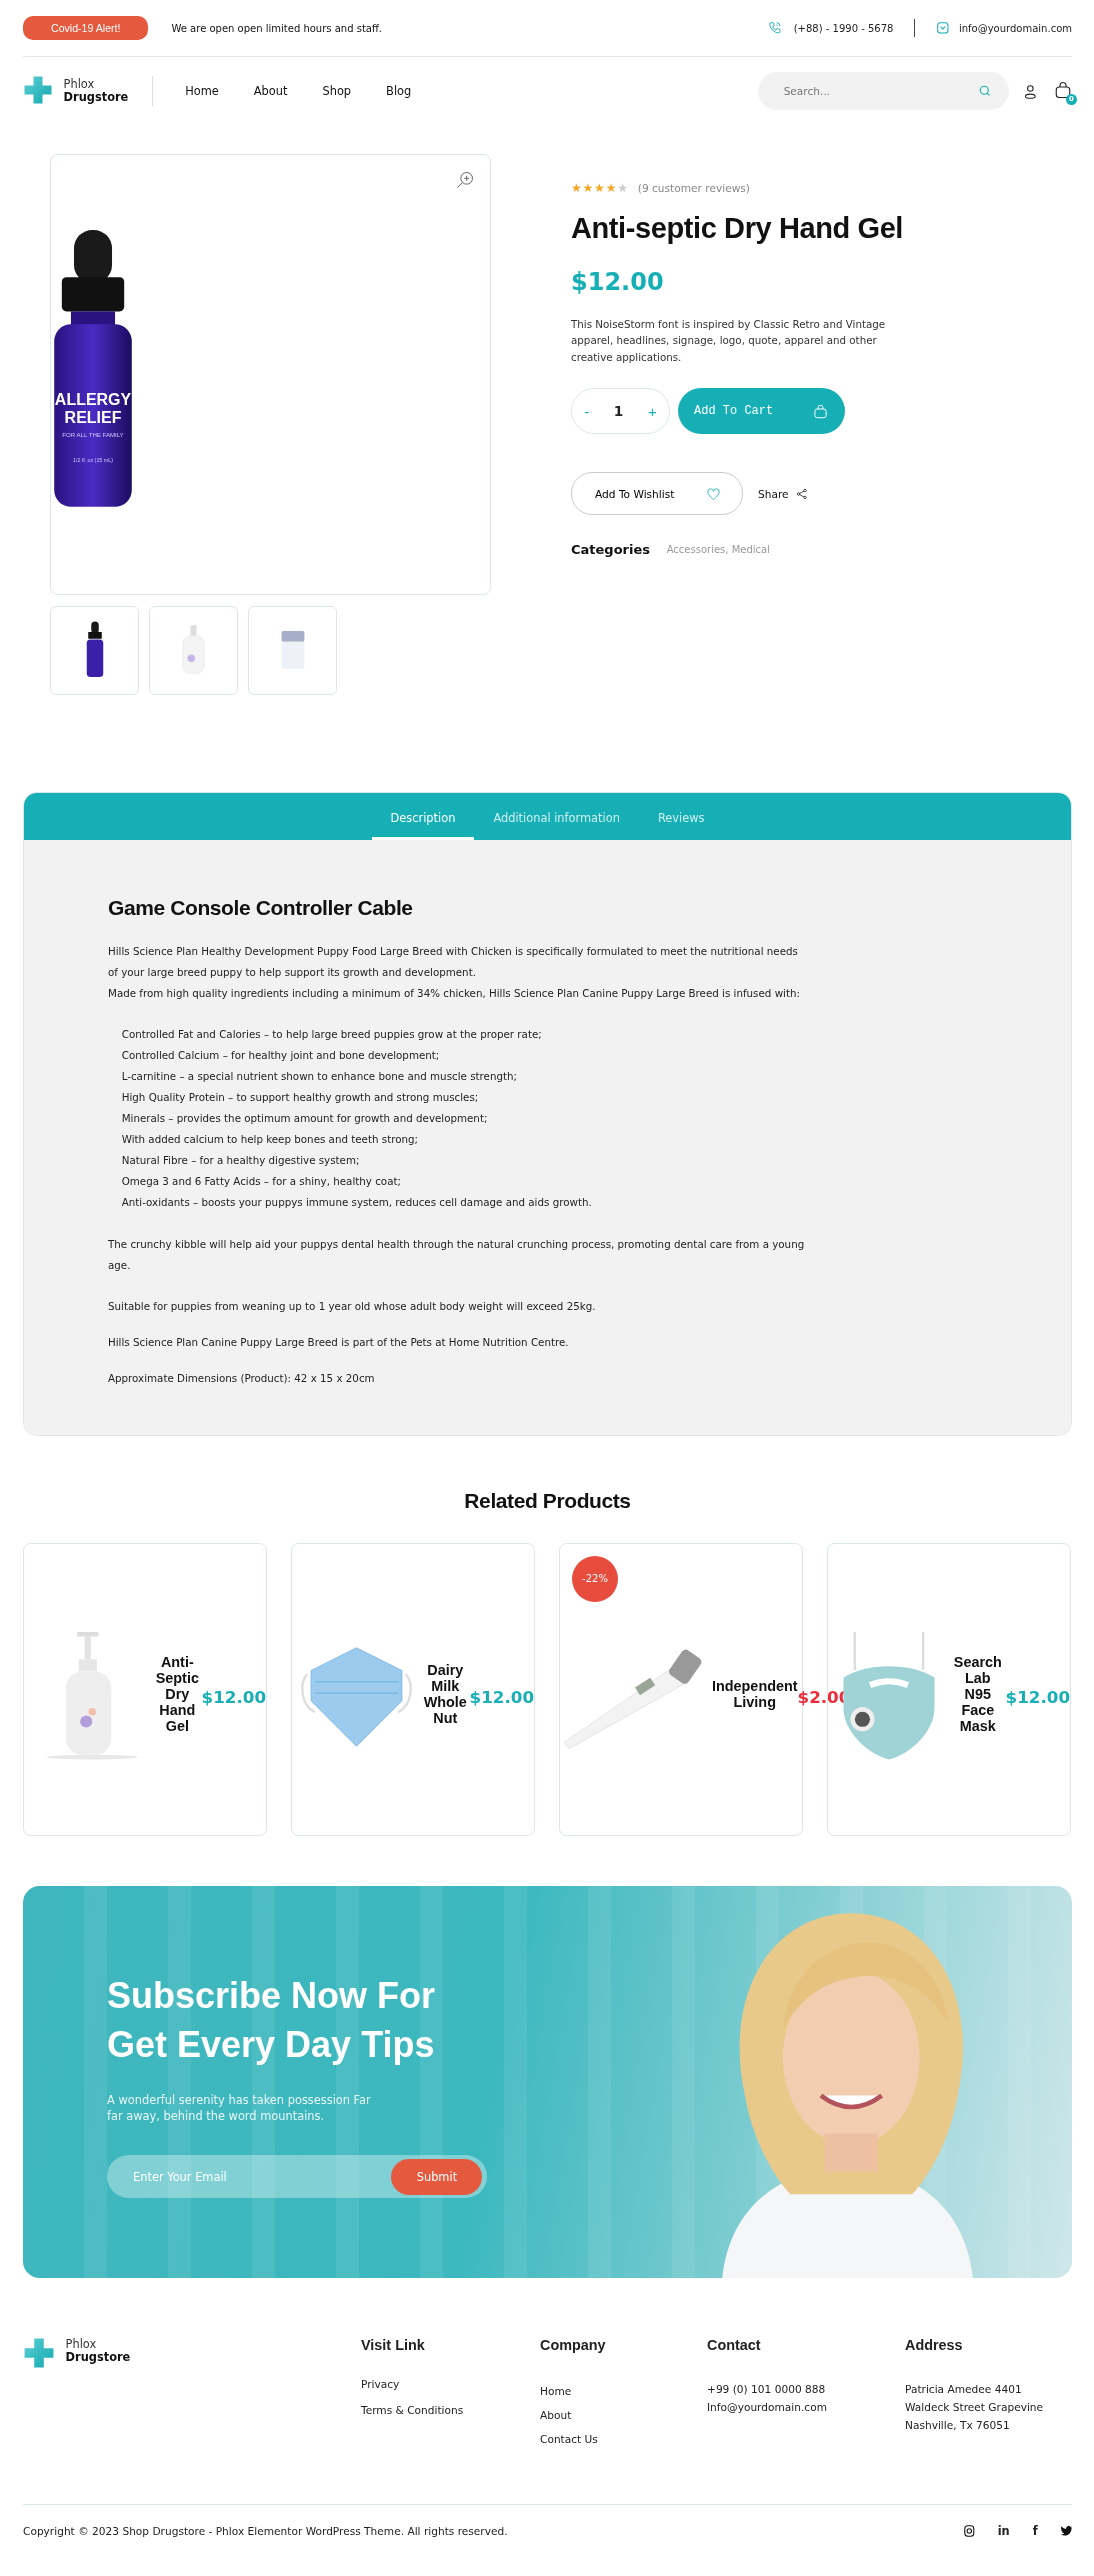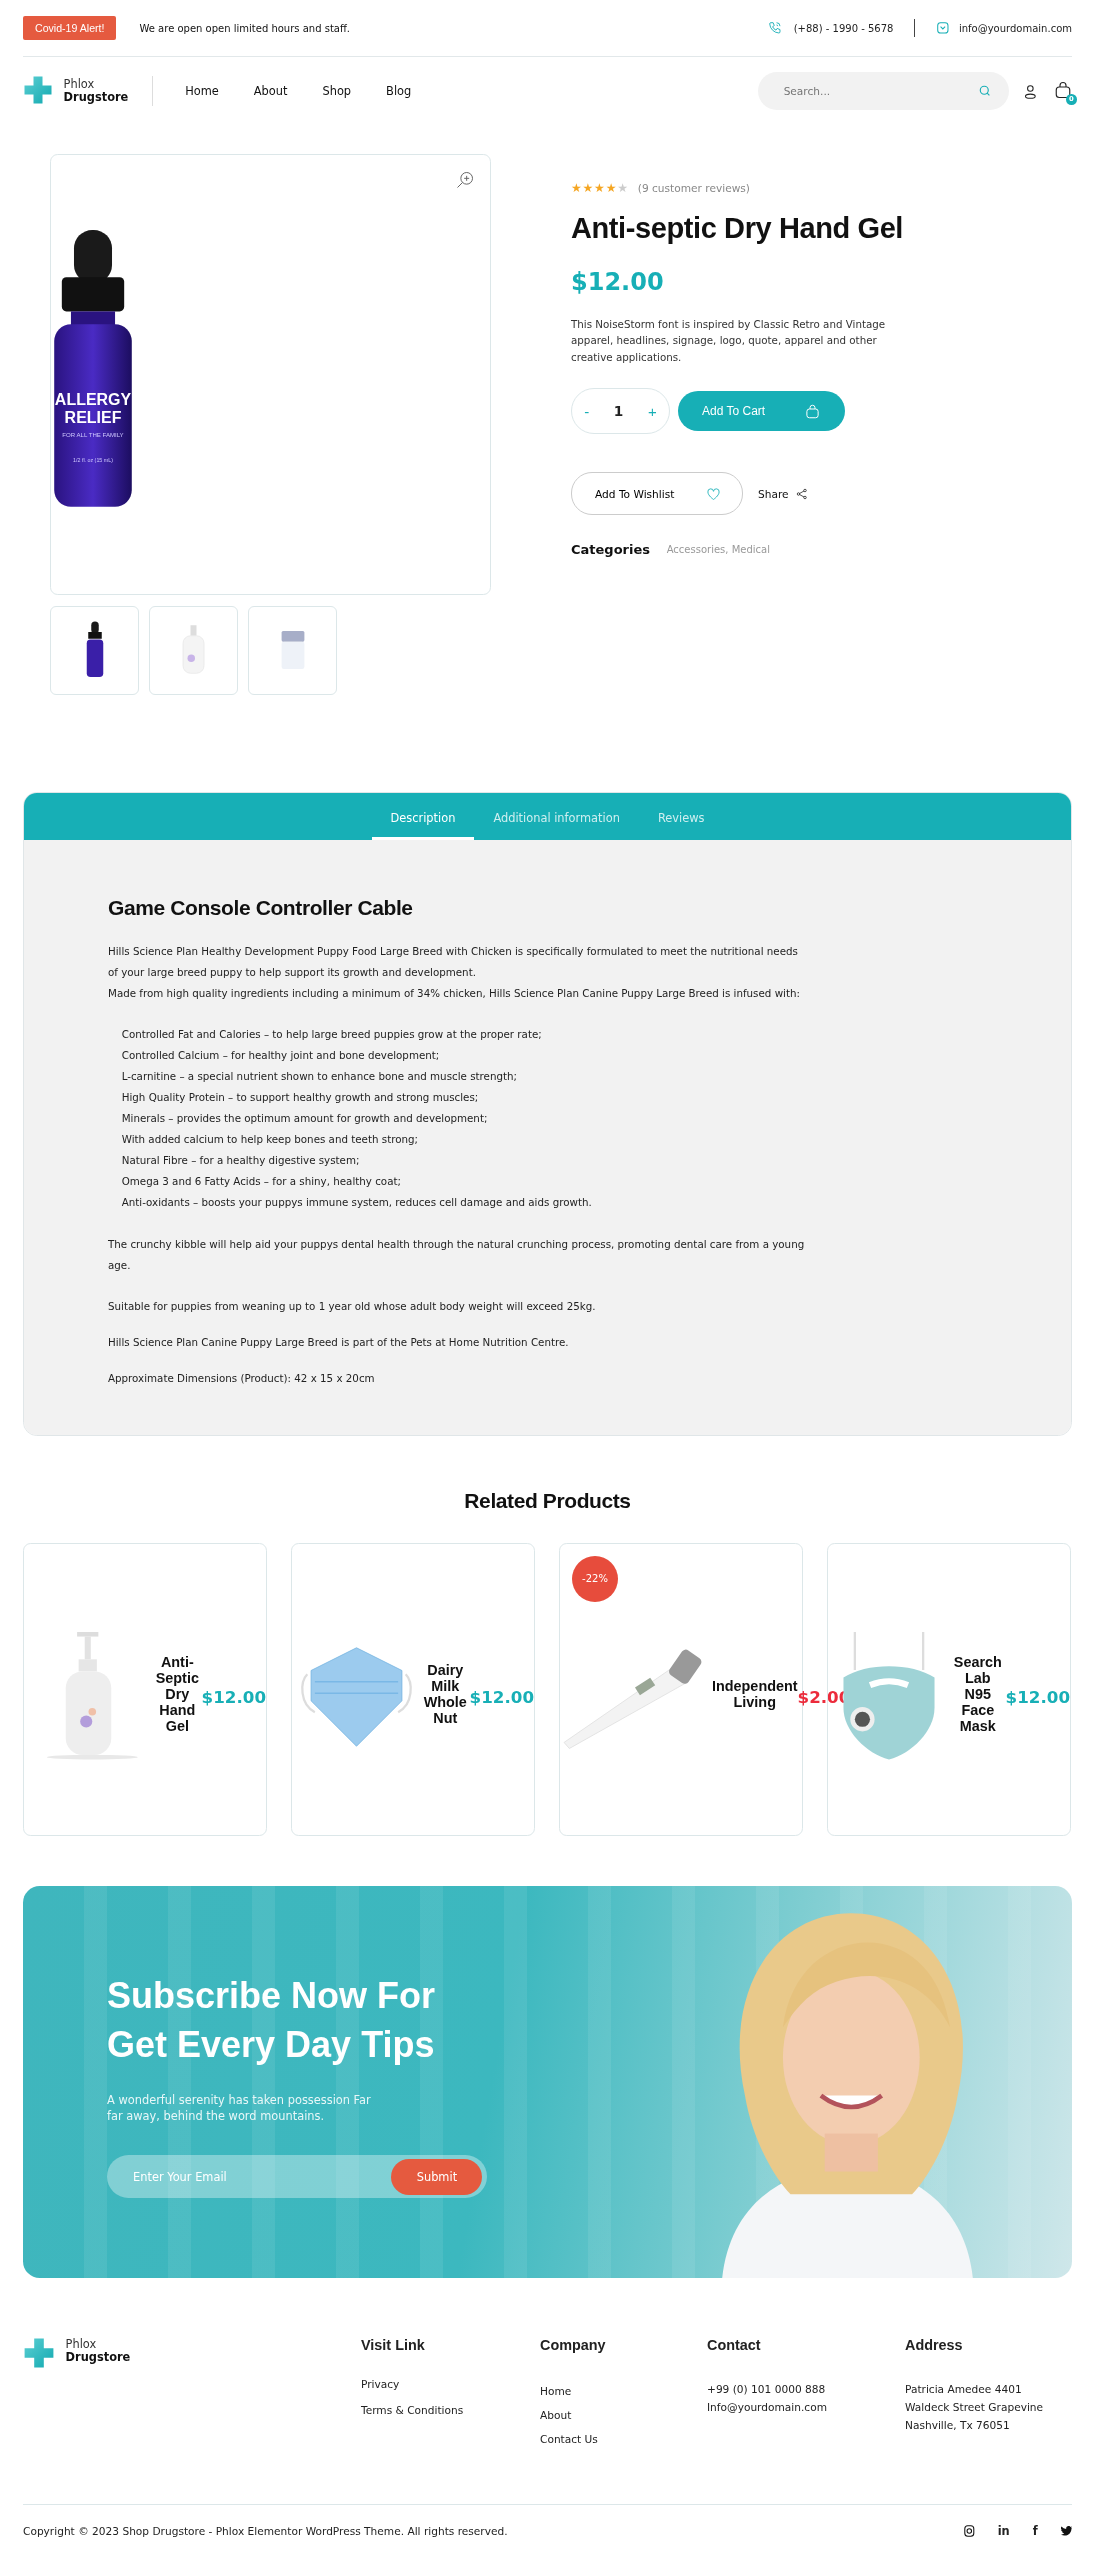--- a/index.html
+++ b/index.html
@@ -1,19 +1,19 @@
 <!DOCTYPE html>
 <html style="font-size:12px"><head>
 <meta charset="utf-8">
 <style>
 *{box-sizing:border-box;margin:0;padding:0}
 body{width:1095px;background:#fff;font-family:"DejaVu Sans","Liberation Sans",sans-serif;color:#111;}
 .wrap{width:1049px;margin:0 auto;position:relative}
 .topbar{height:57px;display:flex;align-items:center;justify-content:space-between;border-bottom:0.8px solid #e2e8ea}
-.alert-btn{background:#e55a3f;color:#fff;font-size:10.6px;padding:6px 12px;border-radius:2px;border:none}
+.alert-btn{background:#e55a3f;color:#fff;font-size:10.6px;padding:6px 28px;border-radius:10px;border:none}
 .topbar .msg{font-size:10px;margin-left:23px}
 .topbar .left{display:flex;align-items:center}
 .topbar .right{display:flex;align-items:center;font-size:10px;color:#222}
 .topbar .right .sep{width:0.8px;height:18px;background:#444;margin:0 21px}
 .ic{display:inline-flex;align-items:center;justify-content:center}
 .header{height:68px;display:flex;align-items:center;justify-content:space-between}
 .logo{display:flex;align-items:center}
 .logo-text{margin-left:10.6px;line-height:1.1}
 .logo-text .a{font-size:11.4px;color:#333}
 .logo-text .b{font-size:11.4px;font-weight:bold;color:#111}
@@ -35,21 +35,21 @@
 .rating{display:flex;align-items:center;font-size:10.6px;color:#888}
 .stars{color:#f5a623;font-size:12px;letter-spacing:0.8px;margin-right:9px}
 .stars .off{color:#ccc}
 .ptitle{font-family:"Liberation Sans",sans-serif;font-weight:bold;font-size:29px;margin-top:16.7px;letter-spacing:-0.4px}
 .price{color:#17afb6;font-weight:bold;font-size:24px;margin-top:23px}
 .desc{font-size:10.3px;color:#333;line-height:1.6;margin-top:20px}
 .cartrow{display:flex;align-items:center;margin-top:23px}
 .qty{width:99px;height:46px;border:0.8px solid #dce7e9;border-radius:23px;display:flex;align-items:center;justify-content:space-around;font-size:13.7px}
 .qty .pm{color:#17afb6;cursor:pointer;background:none;border:none;font-size:15px}
 .qty .n{font-weight:bold;color:#222}
-.addcart{margin-left:7.6px;width:167px;height:40px;background:#17afb6;color:#fff;border:none;border-radius:23px;font-size:12px;display:flex;align-items:center;justify-content:center;gap:40px;font-family:Liberation Sans, sans-serif}
+.addcart{margin-left:7.6px;width:167px;height:46px;background:#17afb6;color:#fff;border:none;border-radius:23px;font-size:12px;display:flex;align-items:center;justify-content:center;gap:40px;font-family:Liberation Mono, monospace}
 .wishrow{display:flex;align-items:center;margin-top:38px}
 .wish{width:172px;height:43px;border:0.8px solid #ccc;border-radius:21px;display:flex;align-items:center;justify-content:space-between;padding:0 21px 0 23px;font-size:10.6px;background:#fff;font-family:inherit}
 .share{margin-left:15px;font-size:10.6px;display:flex;align-items:center;gap:7.6px}
 .cats{margin-top:27px;display:flex;align-items:center}
 .cats .l{font-weight:bold;font-size:13px}
 .cats .v{color:#999;font-size:10px;margin-left:16.7px}
 .tabs{margin-top:97px;border:0.8px solid #e0e6e8;border-radius:13.7px;overflow:hidden}
 .tabbar{background:#17afb6;height:47px;display:flex;justify-content:center;align-items:flex-end}
 .tab{color:#cfeff0;font-size:11.4px;padding:0 19px 15px;position:relative;cursor:pointer}
 .tab.active{color:#fff}

